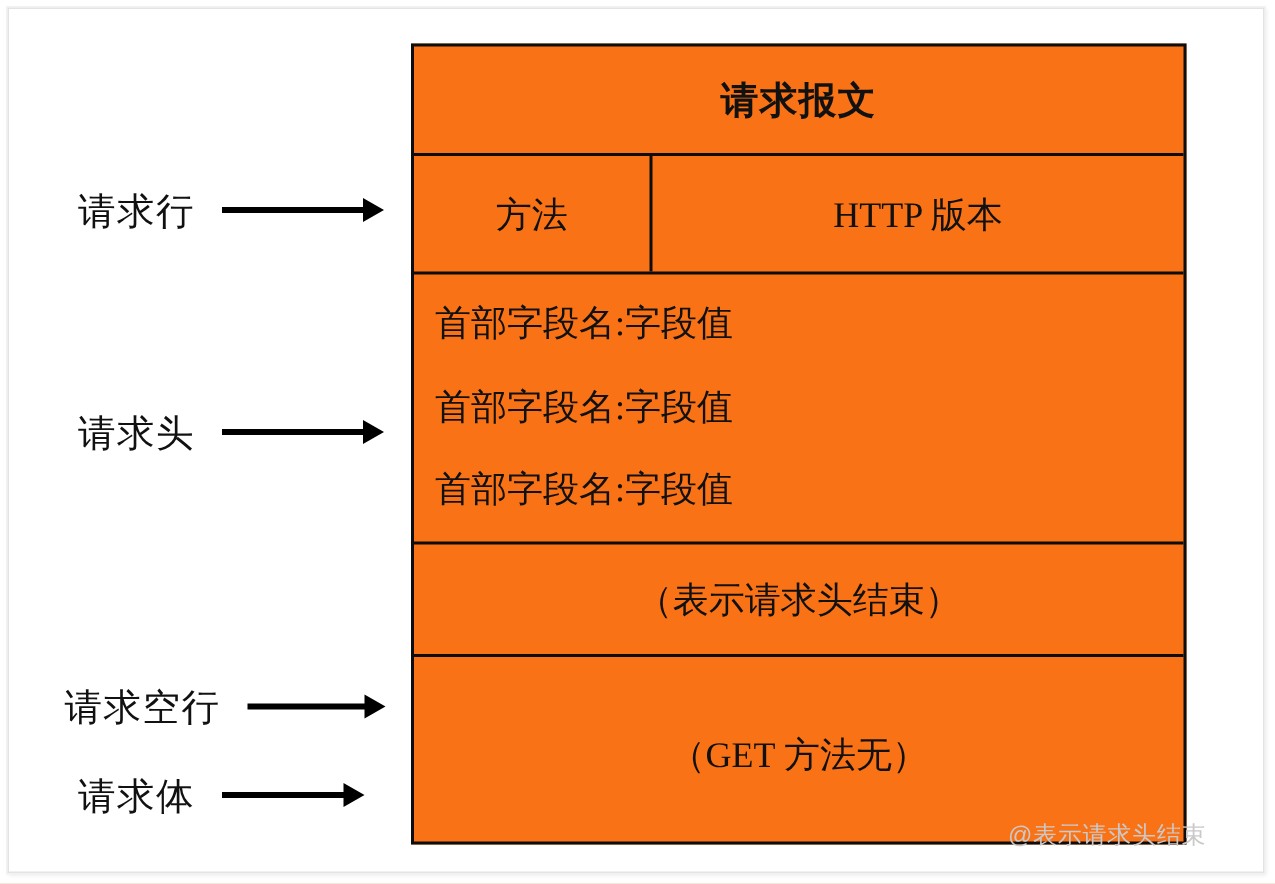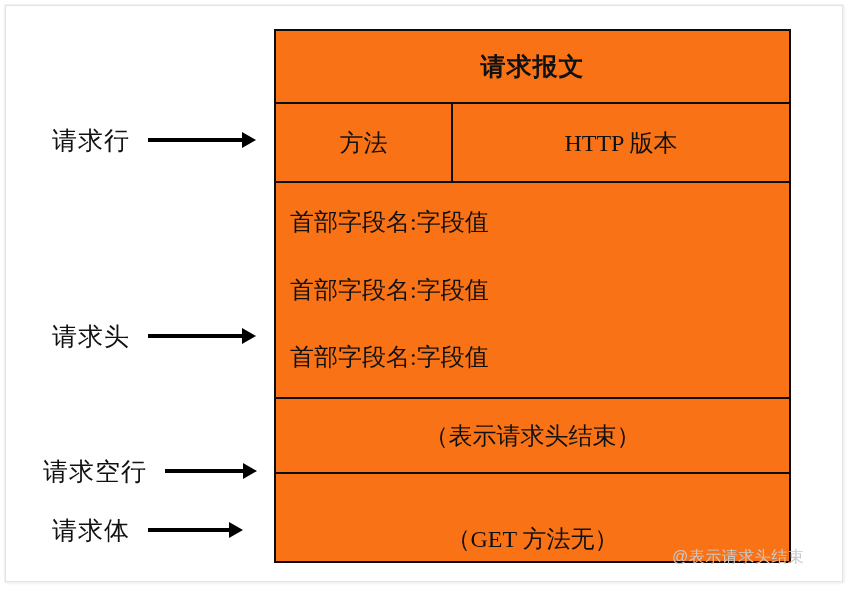--- a/index.html
+++ b/index.html
@@ -77,27 +77,27 @@
     align-items: stretch;
   }
   .rl-cell {
     display: flex;
     align-items: center;
     justify-content: center;
     box-sizing: border-box;
     font-size: 24px;
     color: #111111;
   }
-  #rl-method   { width: 177px; border-right: 2px solid #0d0d0d; }
+  #rl-method   { width: 159px; border-right: 2px solid #0d0d0d; }
   #rl-path     { width: 173px; border-right: 2px solid #0d0d0d; }
   #rl-version  { flex: 1 1 auto; font-family: Liberation Serif, serif; }
 
   
   #row-headers {
-    height: 216px;
+    height: 180px;
     display: flex;
     flex-direction: column;
     justify-content: space-around;
     padding: 6px 0 6px 14px;
     box-sizing: border-box;
     font-family: Liberation Serif, serif;
   }
   #row-headers .header-line {
     font-size: 24px;
     color: #111111;
@@ -163,21 +163,21 @@
     width: 0;
     height: 0;
     border-top: 8px solid transparent;
     border-bottom: 8px solid transparent;
     border-left: 14px solid #000000;
   }
 
   #ann-request-line { left: 52px;  top: 123px; }
   #ann-request-line .arrow { width: 108px; }
 
-  #ann-request-head { left: 52px;  top: 271px; margin-top: 48px; }
+  #ann-request-head { left: 52px;  top: 271px; }
   #ann-request-head .arrow { width: 108px; }
 
   #ann-blank-line   { left: 43px;  top: 430px; margin-top: 24px; }
   #ann-blank-line .arrow { width: 92px; }
 
   #ann-request-body { left: 52px;  top: 513px; }
   #ann-request-body .arrow { width: 95px; }
 
   
   #watermark {

